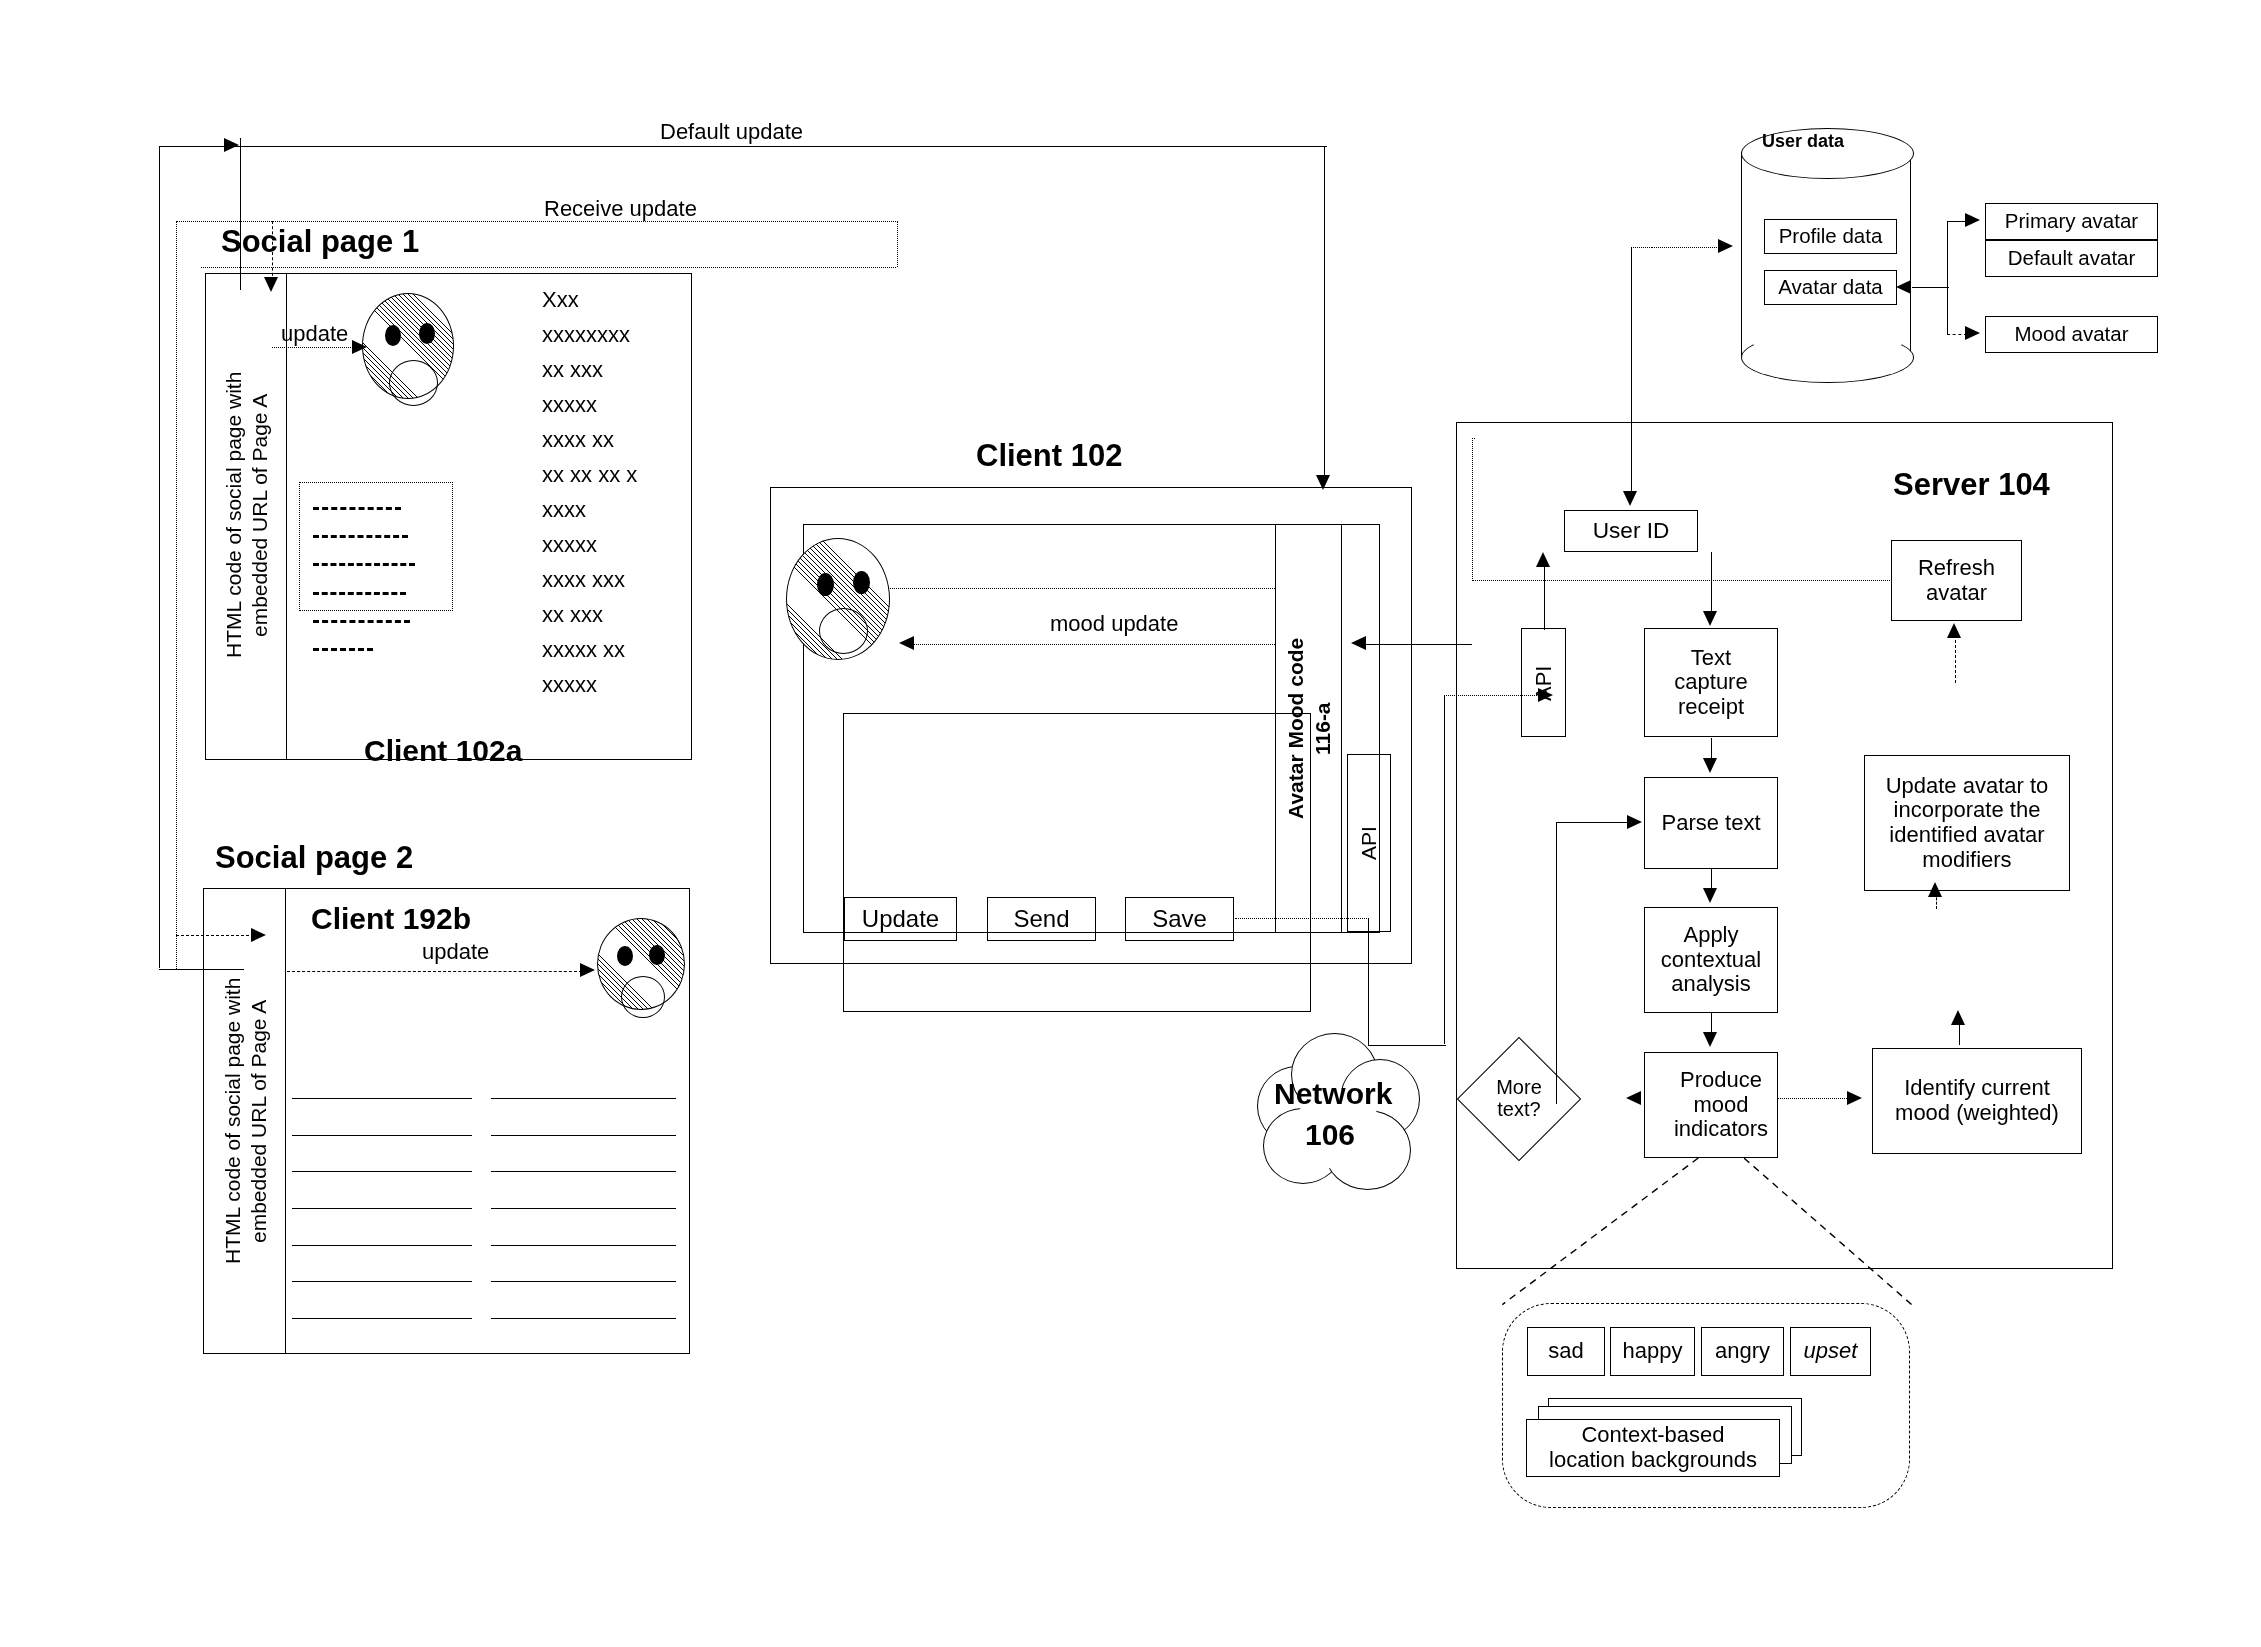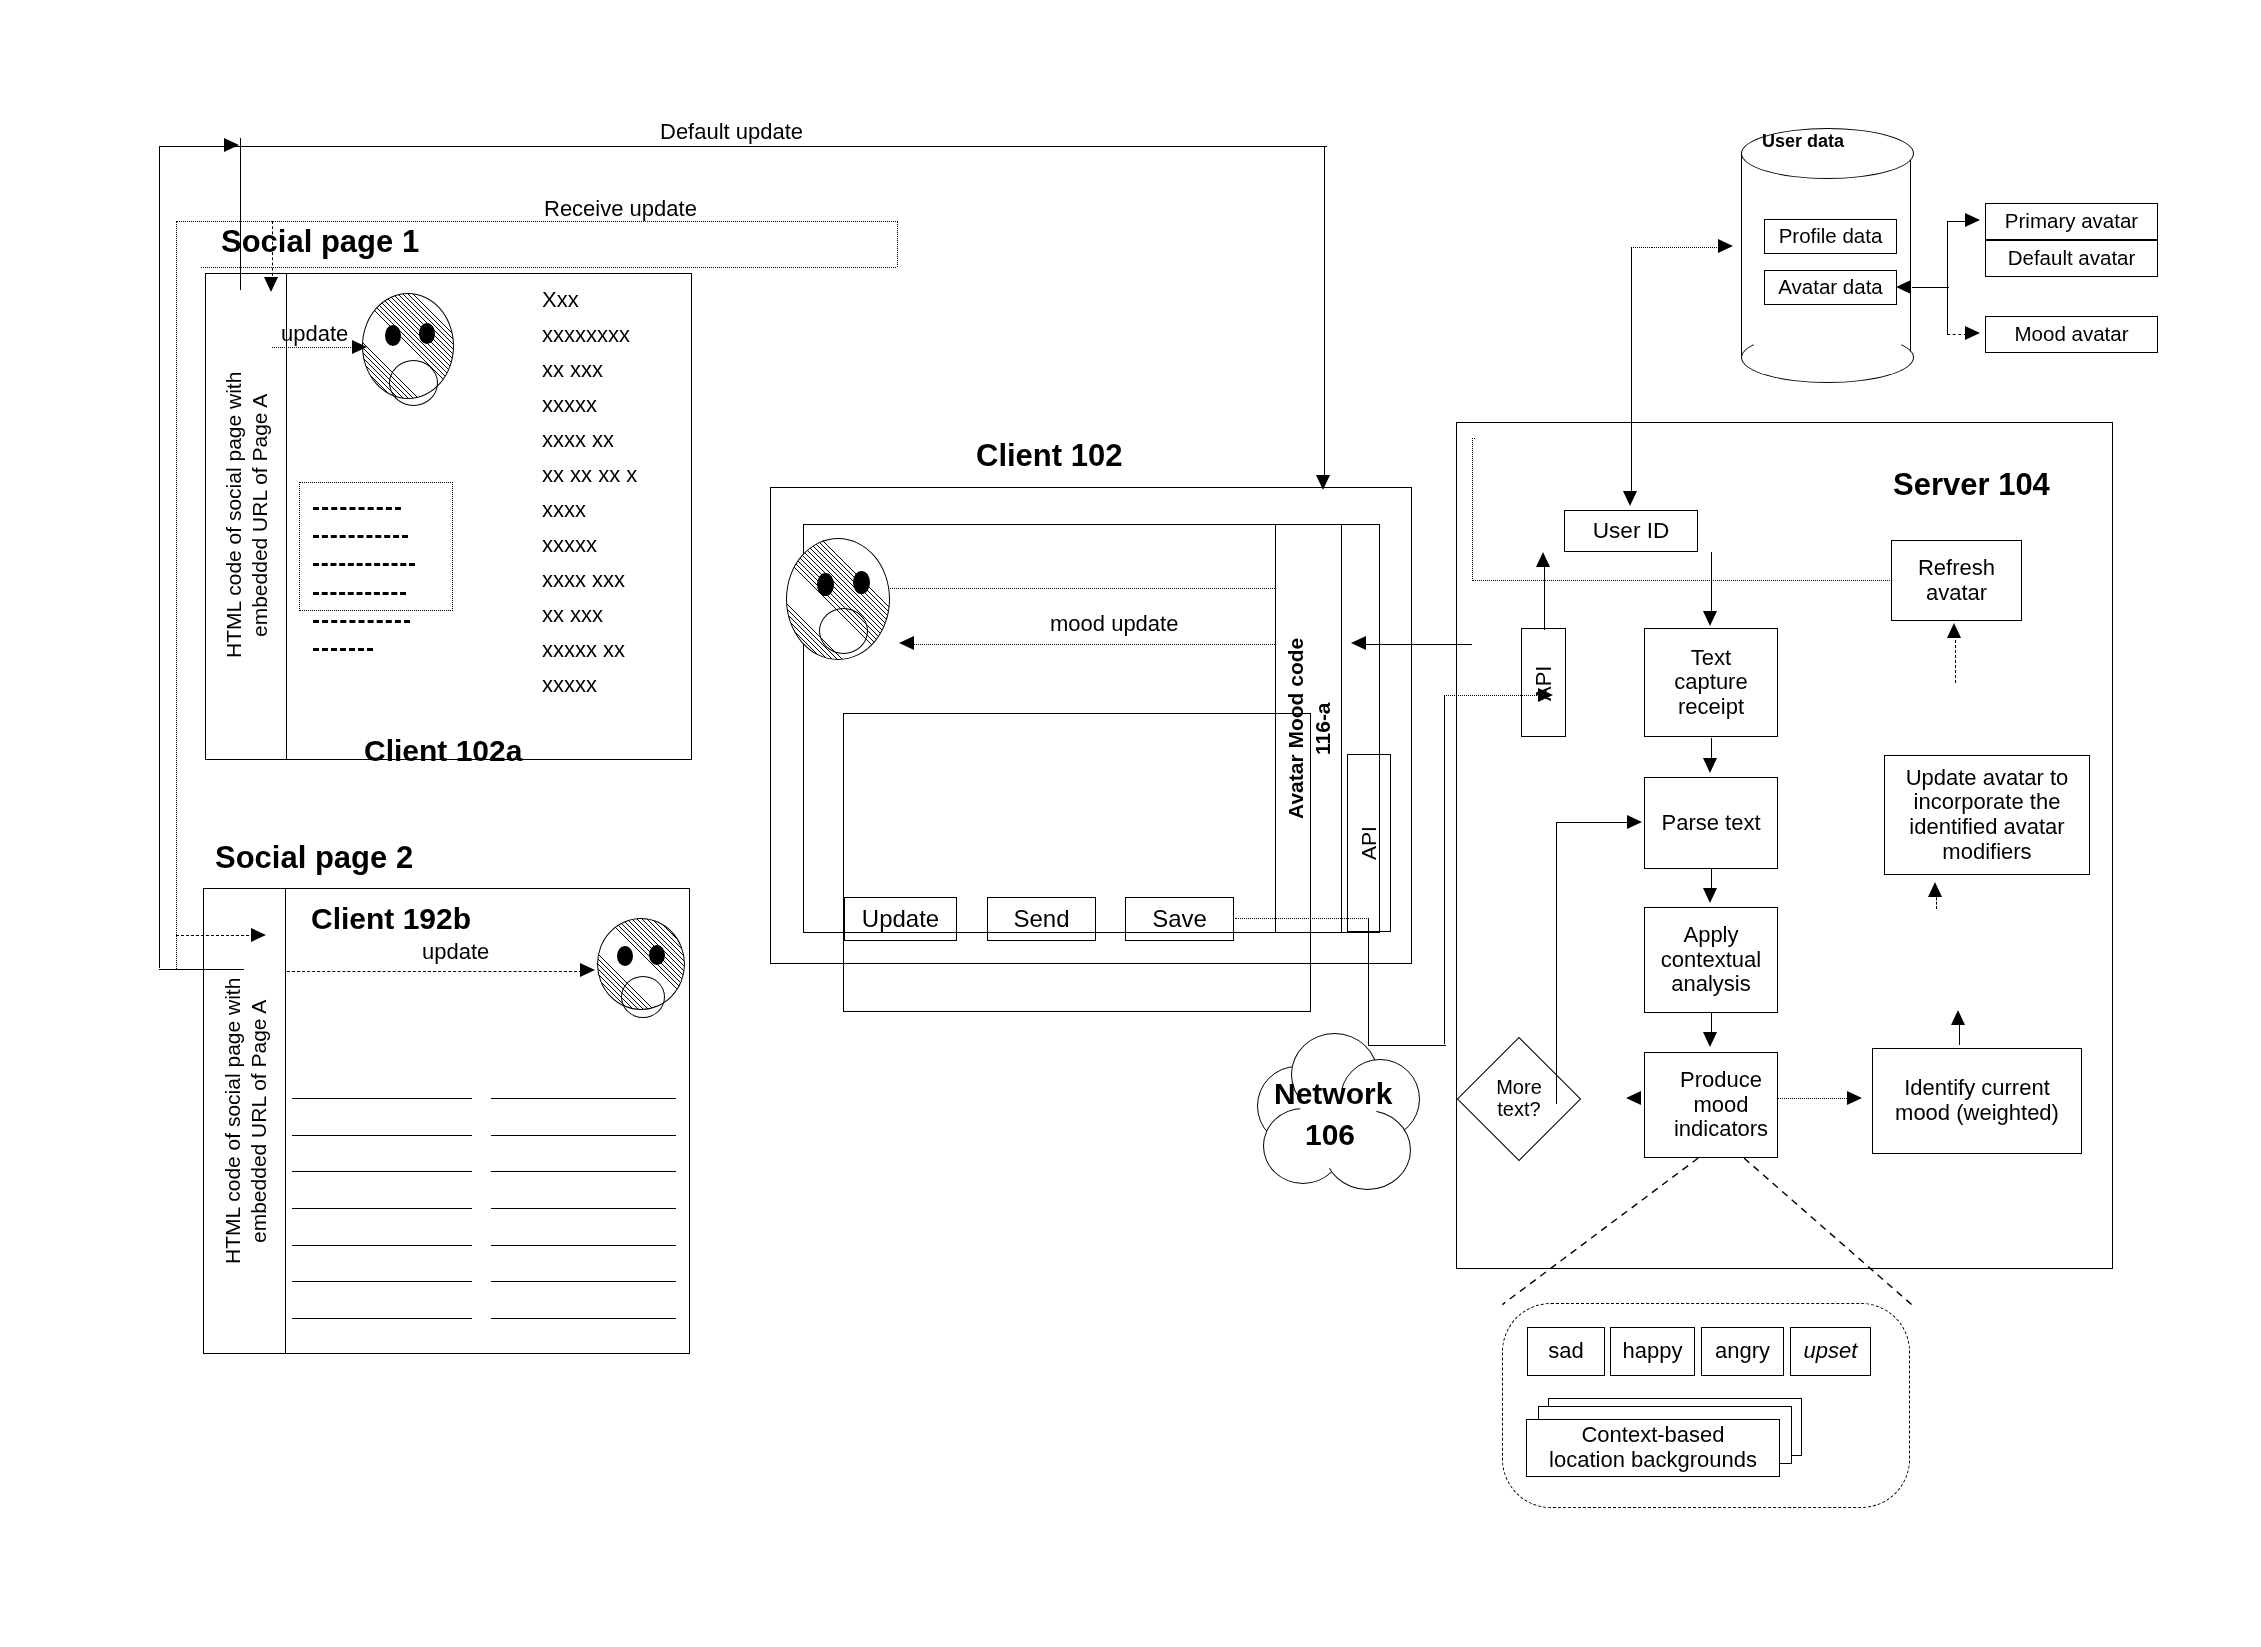--- a/index.html
+++ b/index.html
@@ -284,21 +284,21 @@
   <div class="ar ar-l" style="left:1626px;top:1091px;"></div>
 
   <div class="boxlbl" style="left:1872px;top:1048px;width:210px;height:106px;font-size:22px;white-space:pre-line;">Identify current
 mood (weighted)</div>
   <div class="hdot" style="left:1778px;top:1098px;width:71px;"></div>
   <div class="ar ar-r" style="left:1847px;top:1091px;"></div>
 
   <div class="vl" style="left:1959px;top:1024px;height:21px;"></div>
   <div class="ar ar-u" style="left:1951px;top:1010px;"></div>
 
-  <div class="boxlbl" style="left:1864px;top:755px;width:206px;height:120px;font-size:22px;white-space:pre-line;margin-left:20px;">Update avatar to
+  <div class="boxlbl" style="left:1864px;top:755px;width:206px;height:136px;font-size:22px;white-space:pre-line;">Update avatar to
 incorporate the
 identified avatar
 modifiers</div>
   <div class="vd" style="left:1936px;top:893px;height:15.5px;"></div>
   <div class="ar ar-u" style="left:1928px;top:882px;"></div>
 
   <div class="boxlbl" style="left:1891px;top:540px;width:131px;height:81px;font-size:22px;white-space:pre-line;">Refresh
 avatar</div>
   <div class="vd" style="left:1955px;top:635px;height:48px;"></div>
   <div class="ar ar-u" style="left:1947px;top:623px;"></div>

